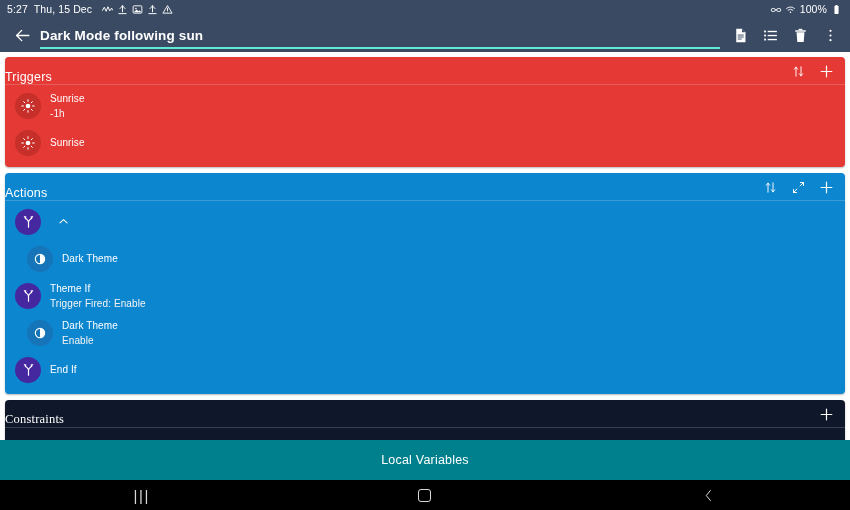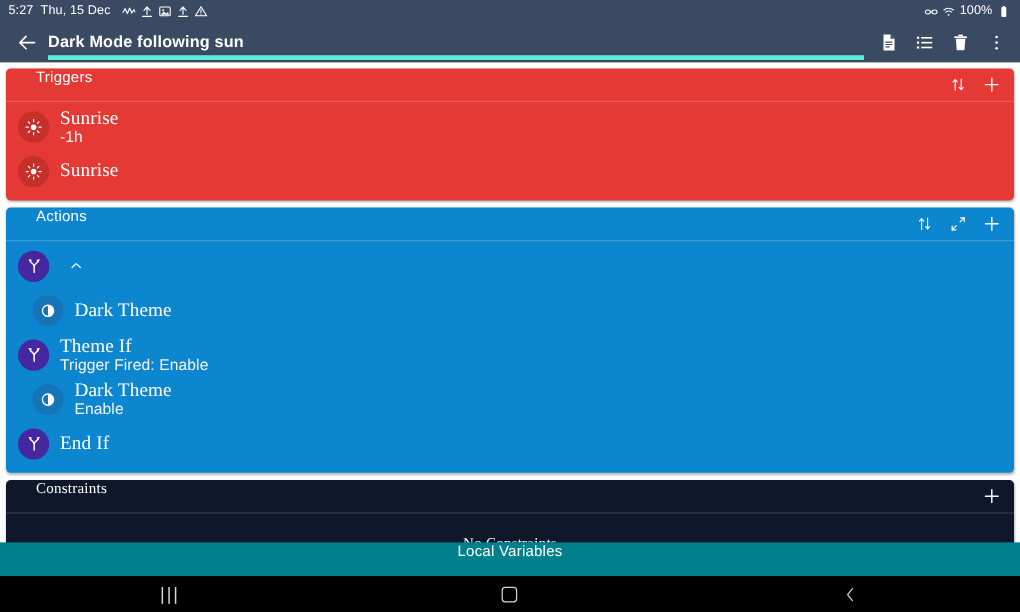--- a/index.html
+++ b/index.html
@@ -63,21 +63,21 @@
     align-items: center;
     position: relative;
   }
   .title-field {
     width: 100%;
     color: #ffffff;
     font-size: 13.5px;
     font-weight: bold;
     letter-spacing: .15px;
     padding-bottom: 4px;
-    border-bottom: 4px solid #5eead4;
+    border-bottom: 2px solid #5eead4;
     margin-top: 6px;
   }
   .appbar-actions { display: flex; align-items: center; gap: 2px; }
 
   
   .content {
     flex: 1 1 auto;
     position: relative;
     background: #ffffff;
     padding: 5px 5px 0 5px;
@@ -89,22 +89,22 @@
   .card {
     border-radius: 4px;
     overflow: hidden;
     color: #ffffff;
     box-shadow: 0 1px 2px rgba(0,0,0,.28);
     flex: 0 0 auto;
   }
   .card-head {
     height: 28px;
     display: flex;
-    align-items: flex-start;
-    padding: 0 6px 0 25px;
+    align-items: flex-end;
+    padding: 0 6px 0 0;
     border-bottom: 1px solid rgba(255,255,255,.18);
   }
   .card-title {
     font-size: 12.5px;
     letter-spacing: .2px;
     flex: 1 1 auto;
   }
   .head-actions { display: flex; align-items: center; gap: 2px; }
   .head-ic {
     width: 26px; height: 26px;
@@ -125,39 +125,39 @@
     width: 26px; height: 26px;
     border-radius: 50%;
     flex: 0 0 26px;
     display: flex; align-items: center; justify-content: center;
     margin-right: 9px;
   }
   .av-red { background: #c62f2a; }
   .av-purple { background: #4527a0; }
   .av-blue { background: #1675b8; }
   .texts { display: flex; flex-direction: column; justify-content: center; flex: 1 1 auto; }
-  .t1 { font-size: 16px; line-height: 16px; letter-spacing: .1px; font-family: Liberation Serif, serif; }
-  .t2 { font-size: 13px; line-height: 13px; letter-spacing: .1px; color: #f4f4f4; }
+  .t1 { font-size: 10px; line-height: 16px; letter-spacing: .1px; }
+  .t2 { font-size: 10px; line-height: 13px; letter-spacing: .1px; color: #f4f4f4; }
   .row-right { display: flex; align-items: center; }
   .chev { width: 26px; height: 26px; display: flex; align-items: center; justify-content: center; }
 
   .empty-note {
     text-align: center;
     font-size: 12.5px;
     padding: 16px 0 12px 0;
     letter-spacing: .2px;
   }
 
   
   .localvars {
     position: absolute;
     left: 0; right: 0; bottom: 0;
-    height: 28px;
-    display: flex;
-    align-items: flex-start;
+    height: 40px;
+    display: flex;
+    align-items: center;
     justify-content: center;
     font-size: 12.5px;
     color: #ffffff;
     letter-spacing: .2px;
   }
 
   
   .navbar {
     flex: 0 0 30px;
     height: 30px;

